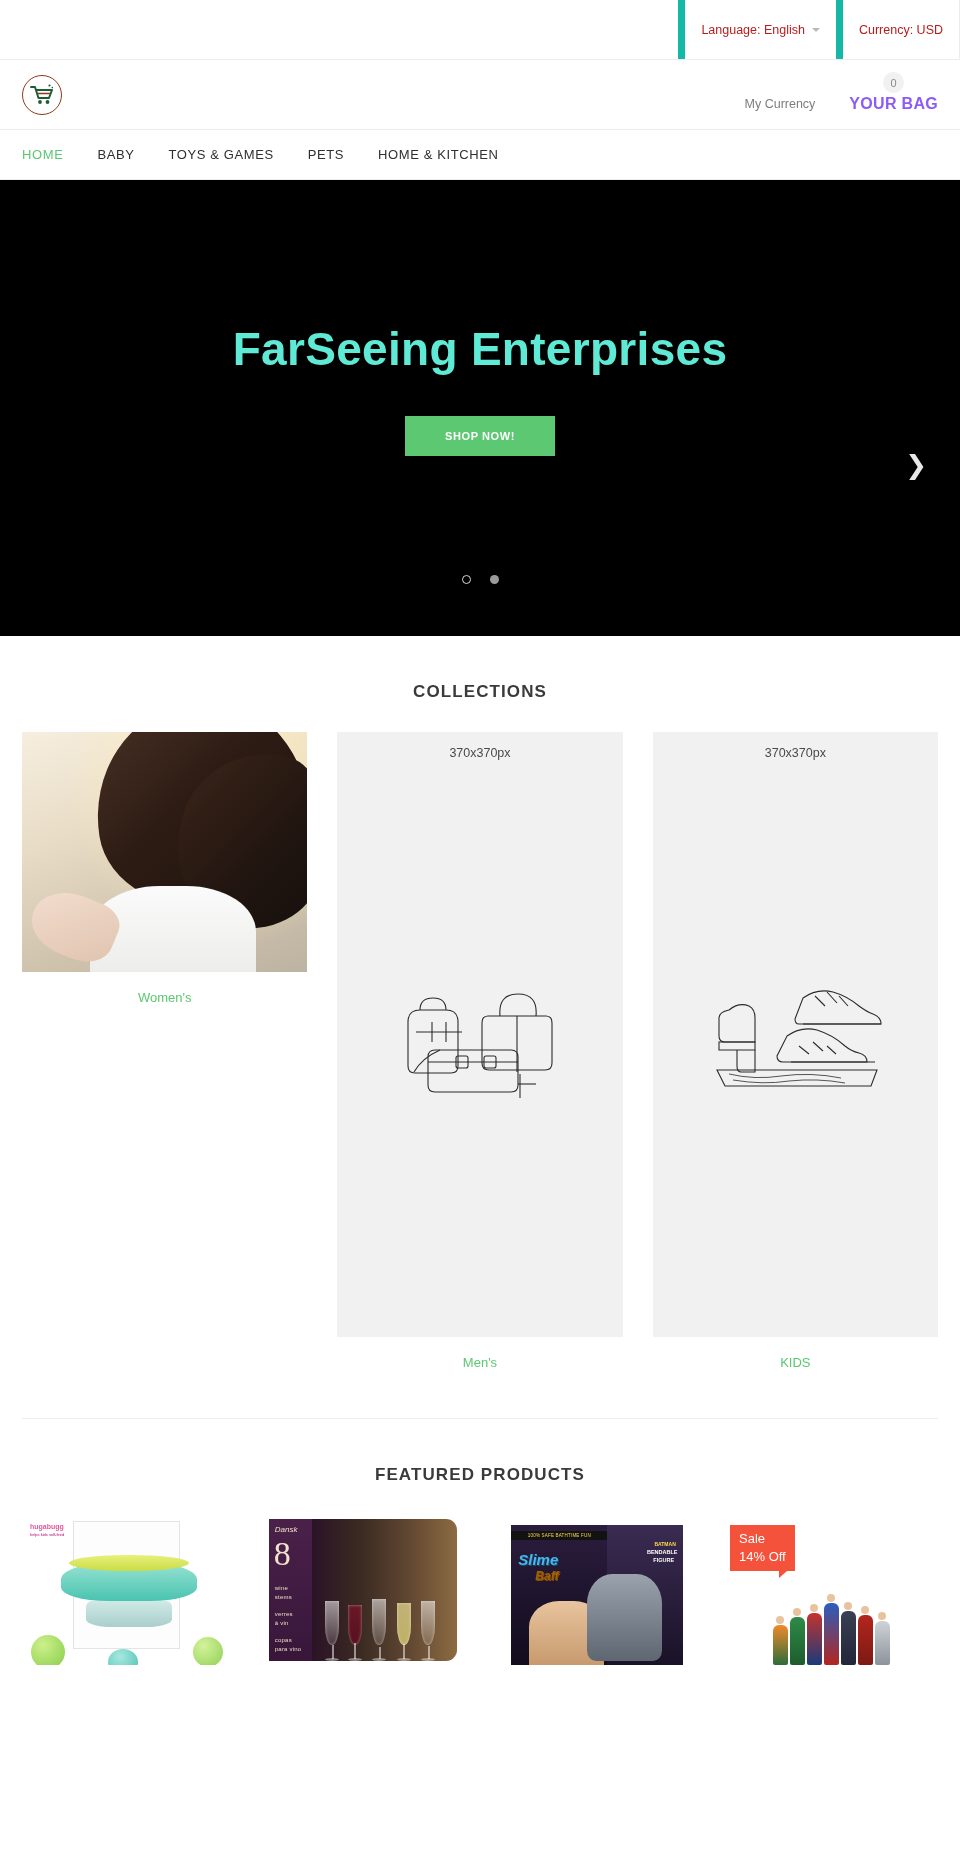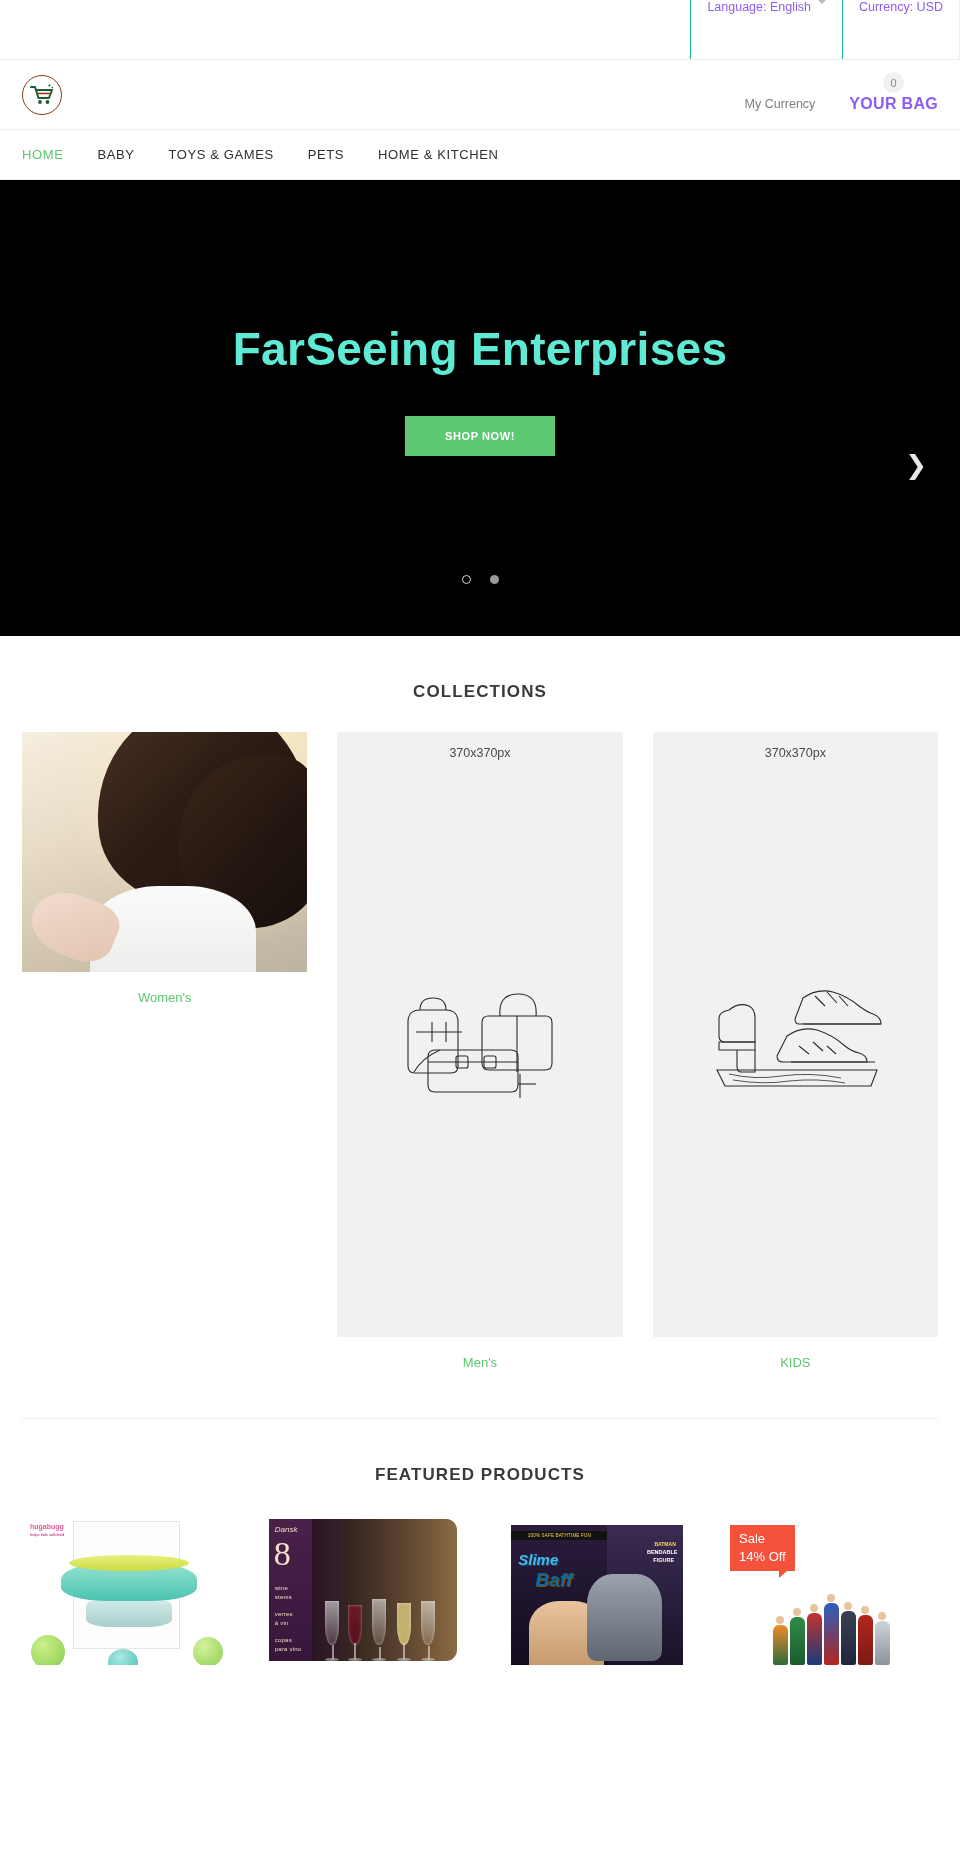--- a/index.html
+++ b/index.html
@@ -14,26 +14,26 @@
   
   .topbar {
     height: 60px;
     border-bottom: 1px solid #ececec;
     display: flex;
     justify-content: flex-end;
     align-items: stretch;
   }
   .topbar-cell {
     display: flex;
-    align-items: flex-start;
+    align-items: center;
     justify-content: center;
     padding: 0 16px;
     font-size: 12.5px;
-    color: #8b5cf6;
-    border-left: 1px solid #14b8a6;
+    color: #b91c1c;
+    border-left: 7px solid #14b8a6;
     white-space: nowrap;
   }
   .topbar-cell:last-child { border-right: 1px solid #ececec; }
   .caret {
     display: inline-block;
     margin-left: 7px;
     width: 0; height: 0;
     border-left: 4px solid transparent;
     border-right: 4px solid transparent;
     border-top: 4px solid #b9b9b9;
@@ -350,21 +350,21 @@
   }
   .p2-stem { position:absolute; bottom:2px; width:2px; background:rgba(255,255,255,.5); }
   .p2-foot { position:absolute; bottom:0; width:14px; height:3px; border-radius:50%; background:rgba(255,255,255,.45); }
 
   
   .p3-box { position:absolute; left:10%; right:10%; top:10px; bottom:0; background:#f2f2f2; }
   .p3-left { position:absolute; left:0; top:0; bottom:0; width:56%; background: linear-gradient(180deg,#2b1d3e 0%, #120c1d 100%); }
   .p3-right { position:absolute; right:0; top:0; bottom:0; width:44%; background: linear-gradient(180deg,#3a2b52 0%,#1a1228 100%); }
   .p3-strip { position:absolute; left:0; top:6px; width:56%; height:9px; background:#121212; color:#ffd84d; font-size:4.5px; display:flex; align-items:center; justify-content:center; letter-spacing:.2px; }
   .p3-slime { position:absolute; left:4%; top:26px; font-size:15px; font-weight:bold; color:#49b7e8; text-shadow: 1px 1px 0 #15517a; font-style:italic; }
-  .p3-baff { position:absolute; left:14%; top:44px; font-size:19px; font-weight:bold; color:#0369a1; text-shadow: 1px 1px 0 #8a4d00; font-style:italic; }
+  .p3-baff { position:absolute; left:14%; top:44px; font-size:12px; font-weight:bold; color:#a16207; text-shadow: 1px 1px 0 #8a4d00; font-style:italic; }
   .p3-kid { position:absolute; left:10%; bottom:0; width:44%; height:46%; background: linear-gradient(180deg,#e8c49e 0%,#c79a6e 100%); border-radius:40% 40% 0 0; }
   .p3-bat { position:absolute; right:12%; bottom:4px; width:44%; height:62%; background: linear-gradient(180deg,#9aa3ad 0%,#5e6771 100%); border-radius:34% 34% 12% 12%; }
   .p3-lbl1 { position:absolute; right:4%; top:16px; font-size:5px; color:#ffd84d; font-weight:bold; }
   .p3-lbl2 { position:absolute; right:3%; top:24px; font-size:5.5px; color:#ffffff; font-weight:bold; }
   .p3-lbl3 { position:absolute; right:5%; top:32px; font-size:5.5px; color:#ffffff; font-weight:bold; }
 
   
   .p4 { position:absolute; left:0; right:0; bottom:0; height:78px; display:flex; align-items:flex-end; justify-content:center; gap:2px; }
   .fig { width:15px; border-radius:6px 6px 2px 2px; }
   .fig::before { content:""; display:block; width:8px; height:8px; border-radius:50%; background:#e8c49e; margin:-9px auto 0; }

